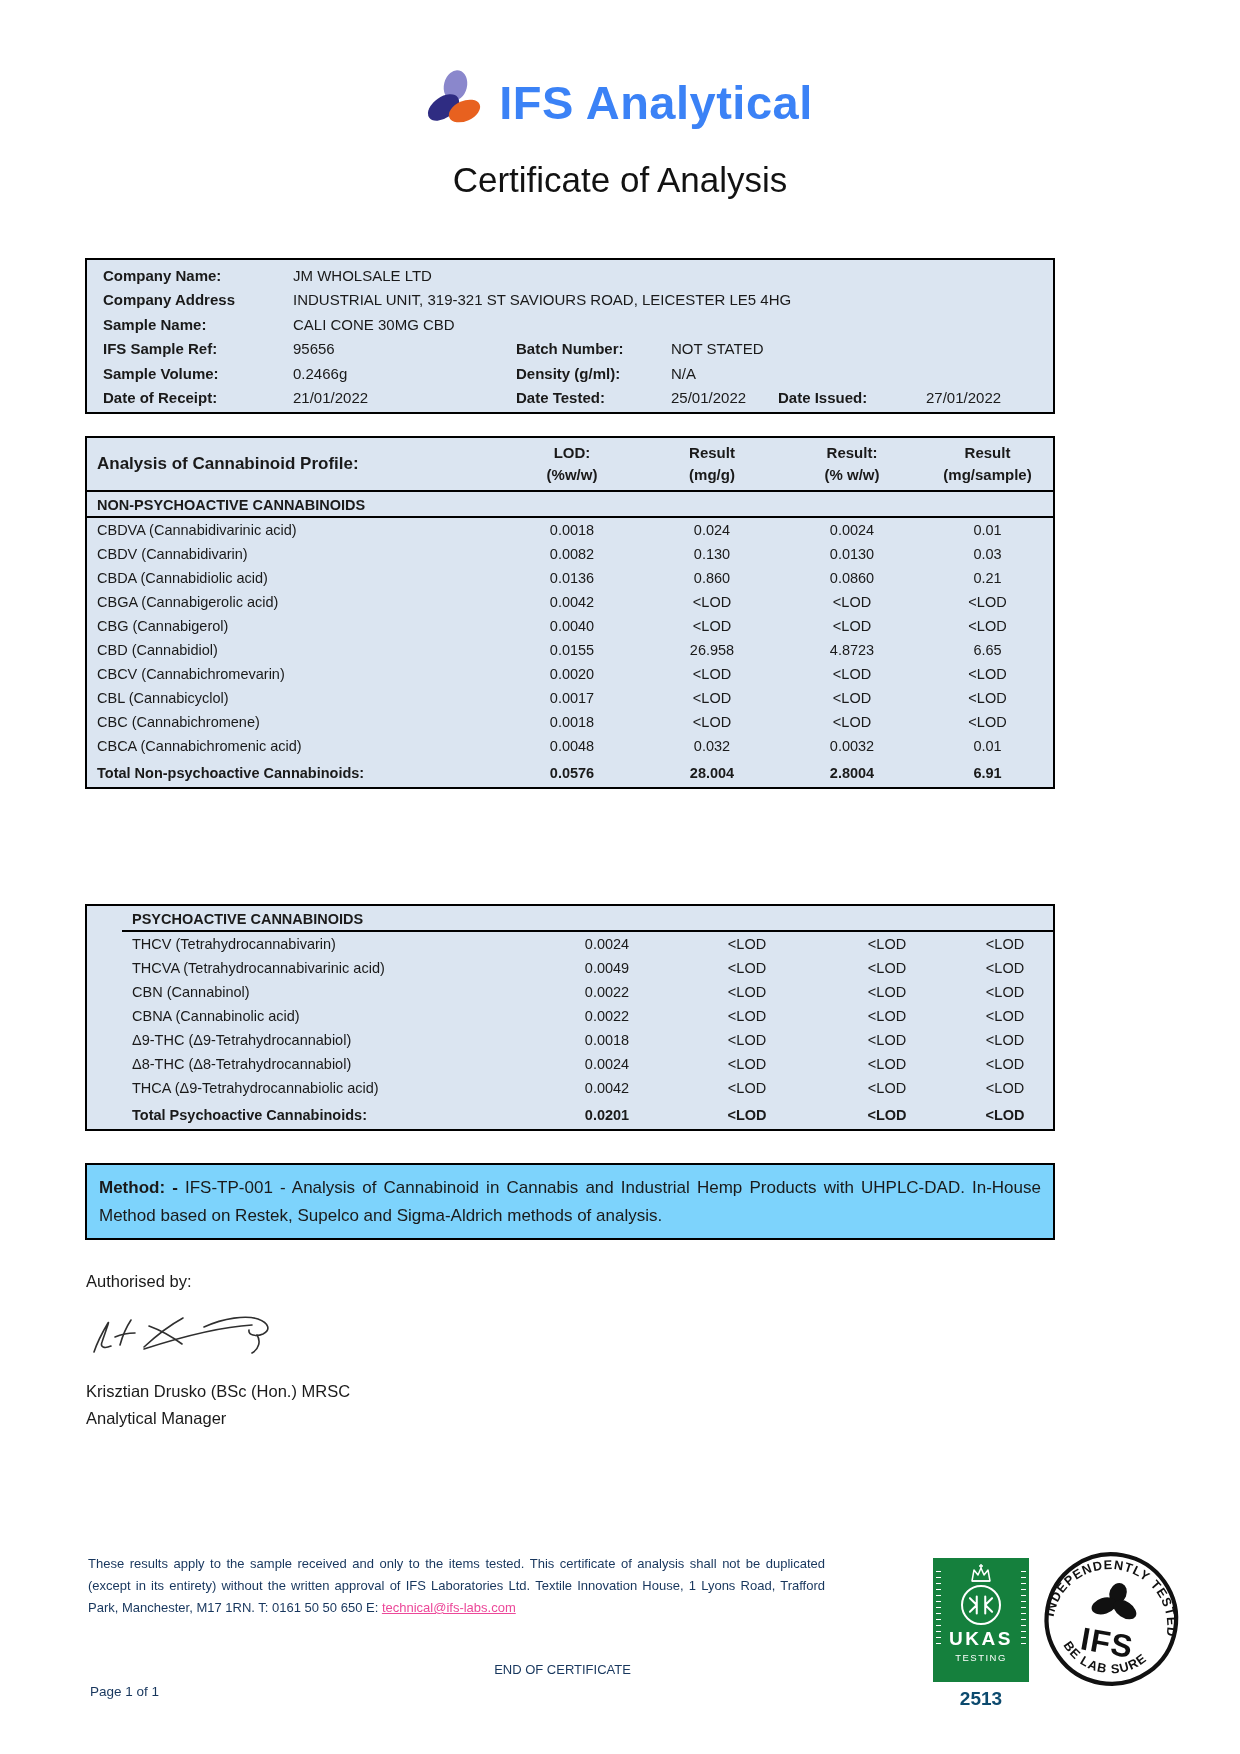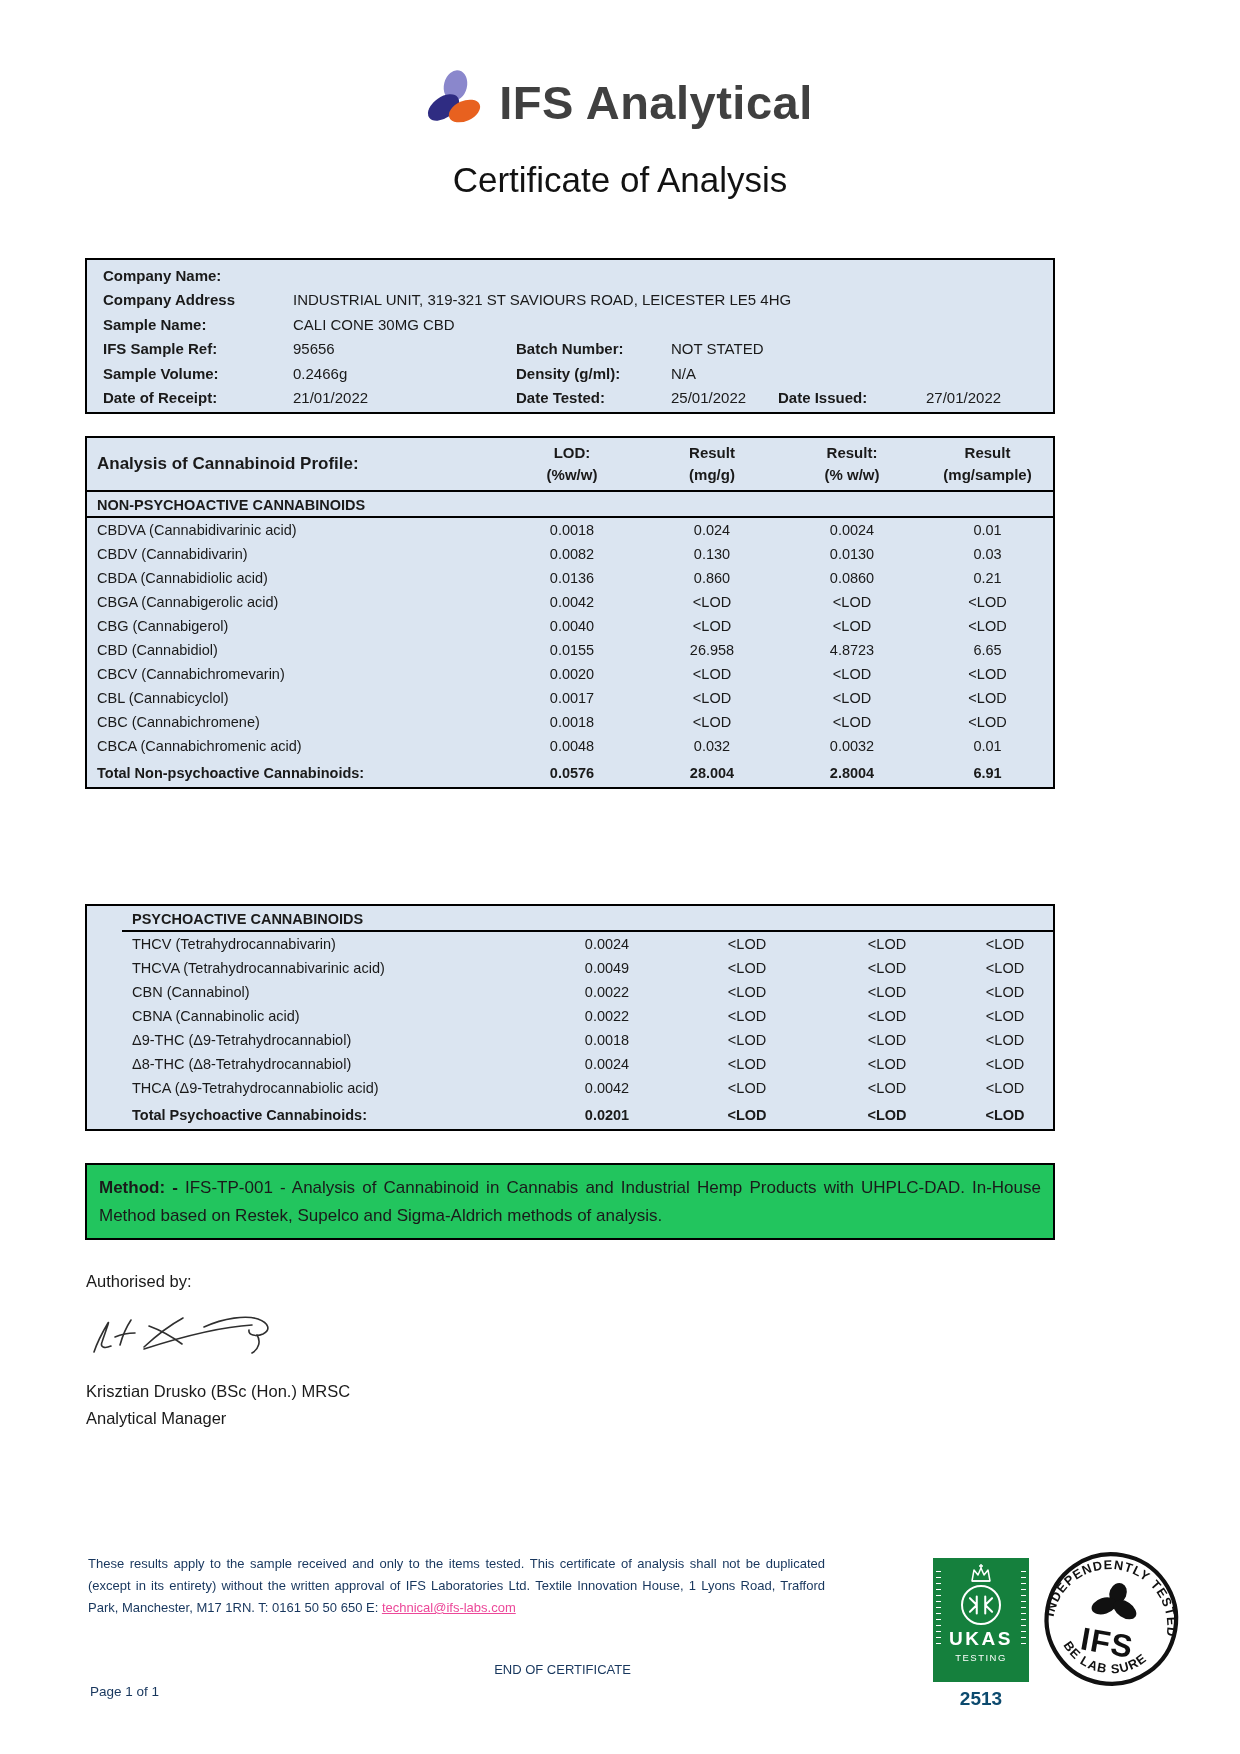--- a/index.html
+++ b/index.html
@@ -7,21 +7,21 @@
   body { font-family:"Liberation Sans", sans-serif; color:#1a1a1a; }
   .page { position:relative; width:1240px; height:1754px; margin:0 auto; background:#ffffff; overflow:hidden; }
 
   
   .brand { position:absolute; top:70px; left:0; width:100%; display:flex; justify-content:center; align-items:center; gap:14px; }
   .logo-mark { position:relative; width:58px; height:64px; }
   .logo-mark .el { position:absolute; border-radius:50%; }
   .el.lav { width:23px; height:31px; left:17px; top:0; background:#8a87cc; transform:rotate(14deg); }
   .el.nav { width:35px; height:21px; left:-1px; top:27px; background:#2f2c82; transform:rotate(-35deg); }
   .el.org { width:33px; height:20px; left:21px; top:31px; background:#e8611f; transform:rotate(-24deg); }
-  .brand-name { font-size:47px; font-weight:700; color:#404040; letter-spacing:0.5px; }
+  .brand-name { font-size:47px; font-weight:700; color:#3b82f6; letter-spacing:0.5px; }
   .doc-title { position:absolute; top:160px; left:0; width:100%; text-align:center; font-size:35px; font-weight:400; color:#121212; }
 
   
   .info-table { position:absolute; left:85px; top:258px; width:970px; background:#dbe5f1; border:2px solid #000; padding:3px 0 2px 0; }
   .info-row { display:grid; grid-template-columns:190px 223px 155px 107px 148px 1fr; height:24.5px; align-items:center; padding-left:16px; font-size:15px; }
   .info-label { font-weight:700; }
   .info-value { font-weight:400; }
   .span-rest { grid-column:2 / -1; }
 
   
@@ -32,21 +32,21 @@
   .colhead { text-align:center; font-weight:700; font-size:15px; line-height:1.45; }
   .section-header { font-weight:700; font-size:14.5px; height:26px; line-height:26px; padding-left:10px; border-bottom:2px solid #000; }
   .trow { height:24px; align-items:center; font-size:14.5px; }
   .trow .name { padding-left:10px; }
   .trow .val { text-align:center; }
   .trow.total { font-weight:700; height:29px; font-size:14.5px; }
   #table-np { top:436px; }
   #table-p  { top:904px;padding-left:35px; }
 
   
-  .method-box { position:absolute; left:85px; top:1163px; width:970px; background:#22c55e; border:2px solid #000; padding:9px 12px; font-size:17px; line-height:1.62; text-align:justify; }
+  .method-box { position:absolute; left:85px; top:1163px; width:970px; background:#7dd3fc; border:2px solid #000; padding:9px 12px; font-size:17px; line-height:1.62; text-align:justify; }
   .method-label { font-weight:700; }
 
   
   .authorised { position:absolute; left:86px; top:1272px; font-size:16.5px; }
   .signature { position:absolute; left:86px; top:1300px; }
   .signer { position:absolute; left:86px; top:1378px; font-size:16.5px; line-height:27px; }
 
   
   .disclaimer { position:absolute; left:88px; top:1553px; width:737px; font-size:13px; line-height:22px; color:#17365d; text-align:justify; }
   .disclaimer a { color:#ec4899; text-decoration:underline; }
@@ -80,20 +80,21 @@
       <div class="el nav"></div>
       <div class="el org"></div>
     </div>
     <div class="brand-name">IFS Analytical</div>
   </div>
   <div class="doc-title">Certificate of Analysis</div>
 
   <div class="info-table">
     <div class="info-row">
       <span class="info-label">Company Name:</span>
+      <span class="info-value span-rest">JM WHOLSALE LTD</span>
     </div>
     <div class="info-row">
       <span class="info-label">Company Address</span>
       <span class="info-value span-rest">INDUSTRIAL UNIT, 319-321 ST SAVIOURS ROAD, LEICESTER LE5 4HG</span>
     </div>
     <div class="info-row">
       <span class="info-label">Sample Name:</span>
       <span class="info-value span-rest">CALI CONE 30MG CBD</span>
     </div>
     <div class="info-row">

